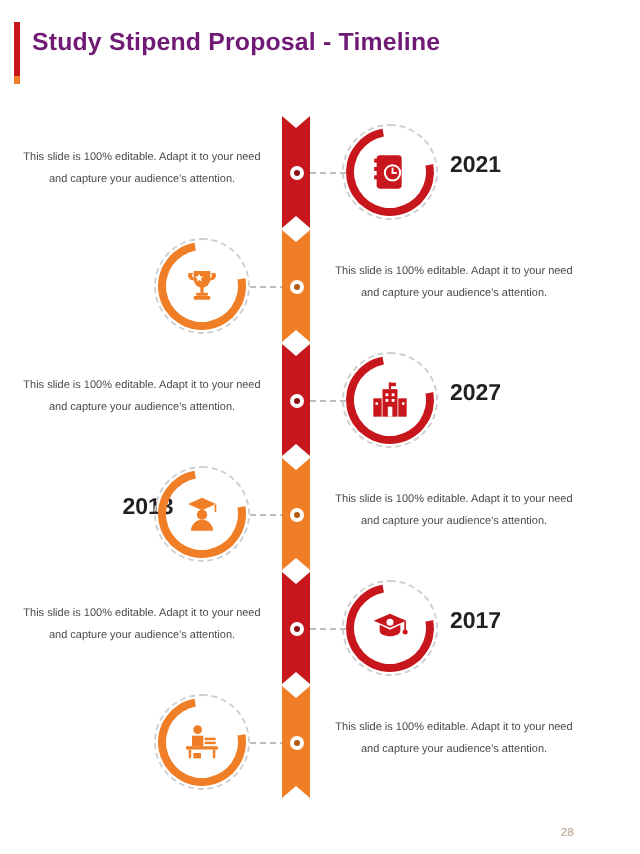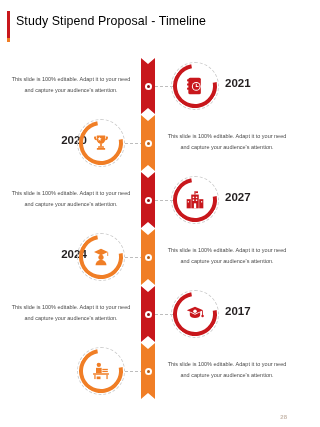--- a/index.html
+++ b/index.html
@@ -26,22 +26,22 @@
   .accent-bar-foot {
     position:absolute;
     left:7px; top:38px;
     width:3px; height:4px;
     background:#F07E26;
   }
   .page-title {
     position:absolute;
     left:16px; top:14px;
     font-size:12.4px;
-    font-weight:normal;
-    color:#000000;
+    font-weight:bold;
+    color:#701a75;
     letter-spacing:.1px;
     white-space:nowrap;
   }
 
   
   .timeline {
     position:absolute;
     top:58px; left:0;
     width:296px; height:340px;
   }
@@ -196,21 +196,20 @@
           <circle cx="13.5" cy="12.5" r="4" fill="#C8171C"></circle>
           <rect x="13" y="9.4" width="1.1" height="3.6" fill="#ffffff"></rect>
           <rect x="13" y="12" width="3.2" height="1.1" fill="#ffffff"></rect>
         </svg>
       </div>
     </div>
     <div class="year right">2021</div>
   </div>
 
   <div class="row" style="top:57px;">
-    <div class="year left">2020</div>
     <div class="badge left">
       <div class="badge-dash"></div>
       <div class="badge-arc orange"></div>
       <div class="badge-icon">
         <svg viewBox="0 0 24 24" fill="#F07E26">
           <path d="M7 3h10v5a5 5 0 0 1-10 0V3z"></path>
           <path d="M6.6 4.2H4a3 3 0 0 0 3.2 4.4l-.3-1.6A1.6 1.6 0 0 1 6 5.6z"></path>
           <path d="M17.4 4.2H20a3 3 0 0 1-3.2 4.4l.3-1.6A1.6 1.6 0 0 0 18 5.6z"></path>
           <rect x="11" y="12.4" width="2" height="3.6"></rect>
           <rect x="8.4" y="16" width="7.2" height="1.8" rx=".5"></rect>
@@ -247,21 +246,21 @@
           <rect x="10.7" y="16" width="2.7" height="6" fill="#ffffff"></rect>
           <rect x="3.3" y="13.4" width="1.5" height="1.5" fill="#ffffff"></rect>
           <rect x="19.2" y="13.4" width="1.5" height="1.5" fill="#ffffff"></rect>
         </svg>
       </div>
     </div>
     <div class="year right">2027</div>
   </div>
 
   <div class="row" style="top:171px;">
-    <div class="year left">2024</div>
+    <div class="year left">2013</div>
     <div class="badge left">
       <div class="badge-dash"></div>
       <div class="badge-arc orange"></div>
       <div class="badge-icon">
         <svg viewBox="0 0 24 24" fill="#F07E26">
           <path d="M12 2.2L3.6 6l8.4 3.8L20.4 6z"></path>
           <path d="M6.6 8.4v3.1c0 1.7 2.4 2.9 5.4 2.9s5.4-1.2 5.4-2.9V8.4L12 10.9z" fill="#ffffff"></path>
           <circle cx="12" cy="12.4" r="3.1"></circle>
           <path d="M5.4 22a6.6 6.6 0 0 1 13.2 0z"></path>
           <rect x="19.6" y="6.4" width="1" height="4.4"></rect>

